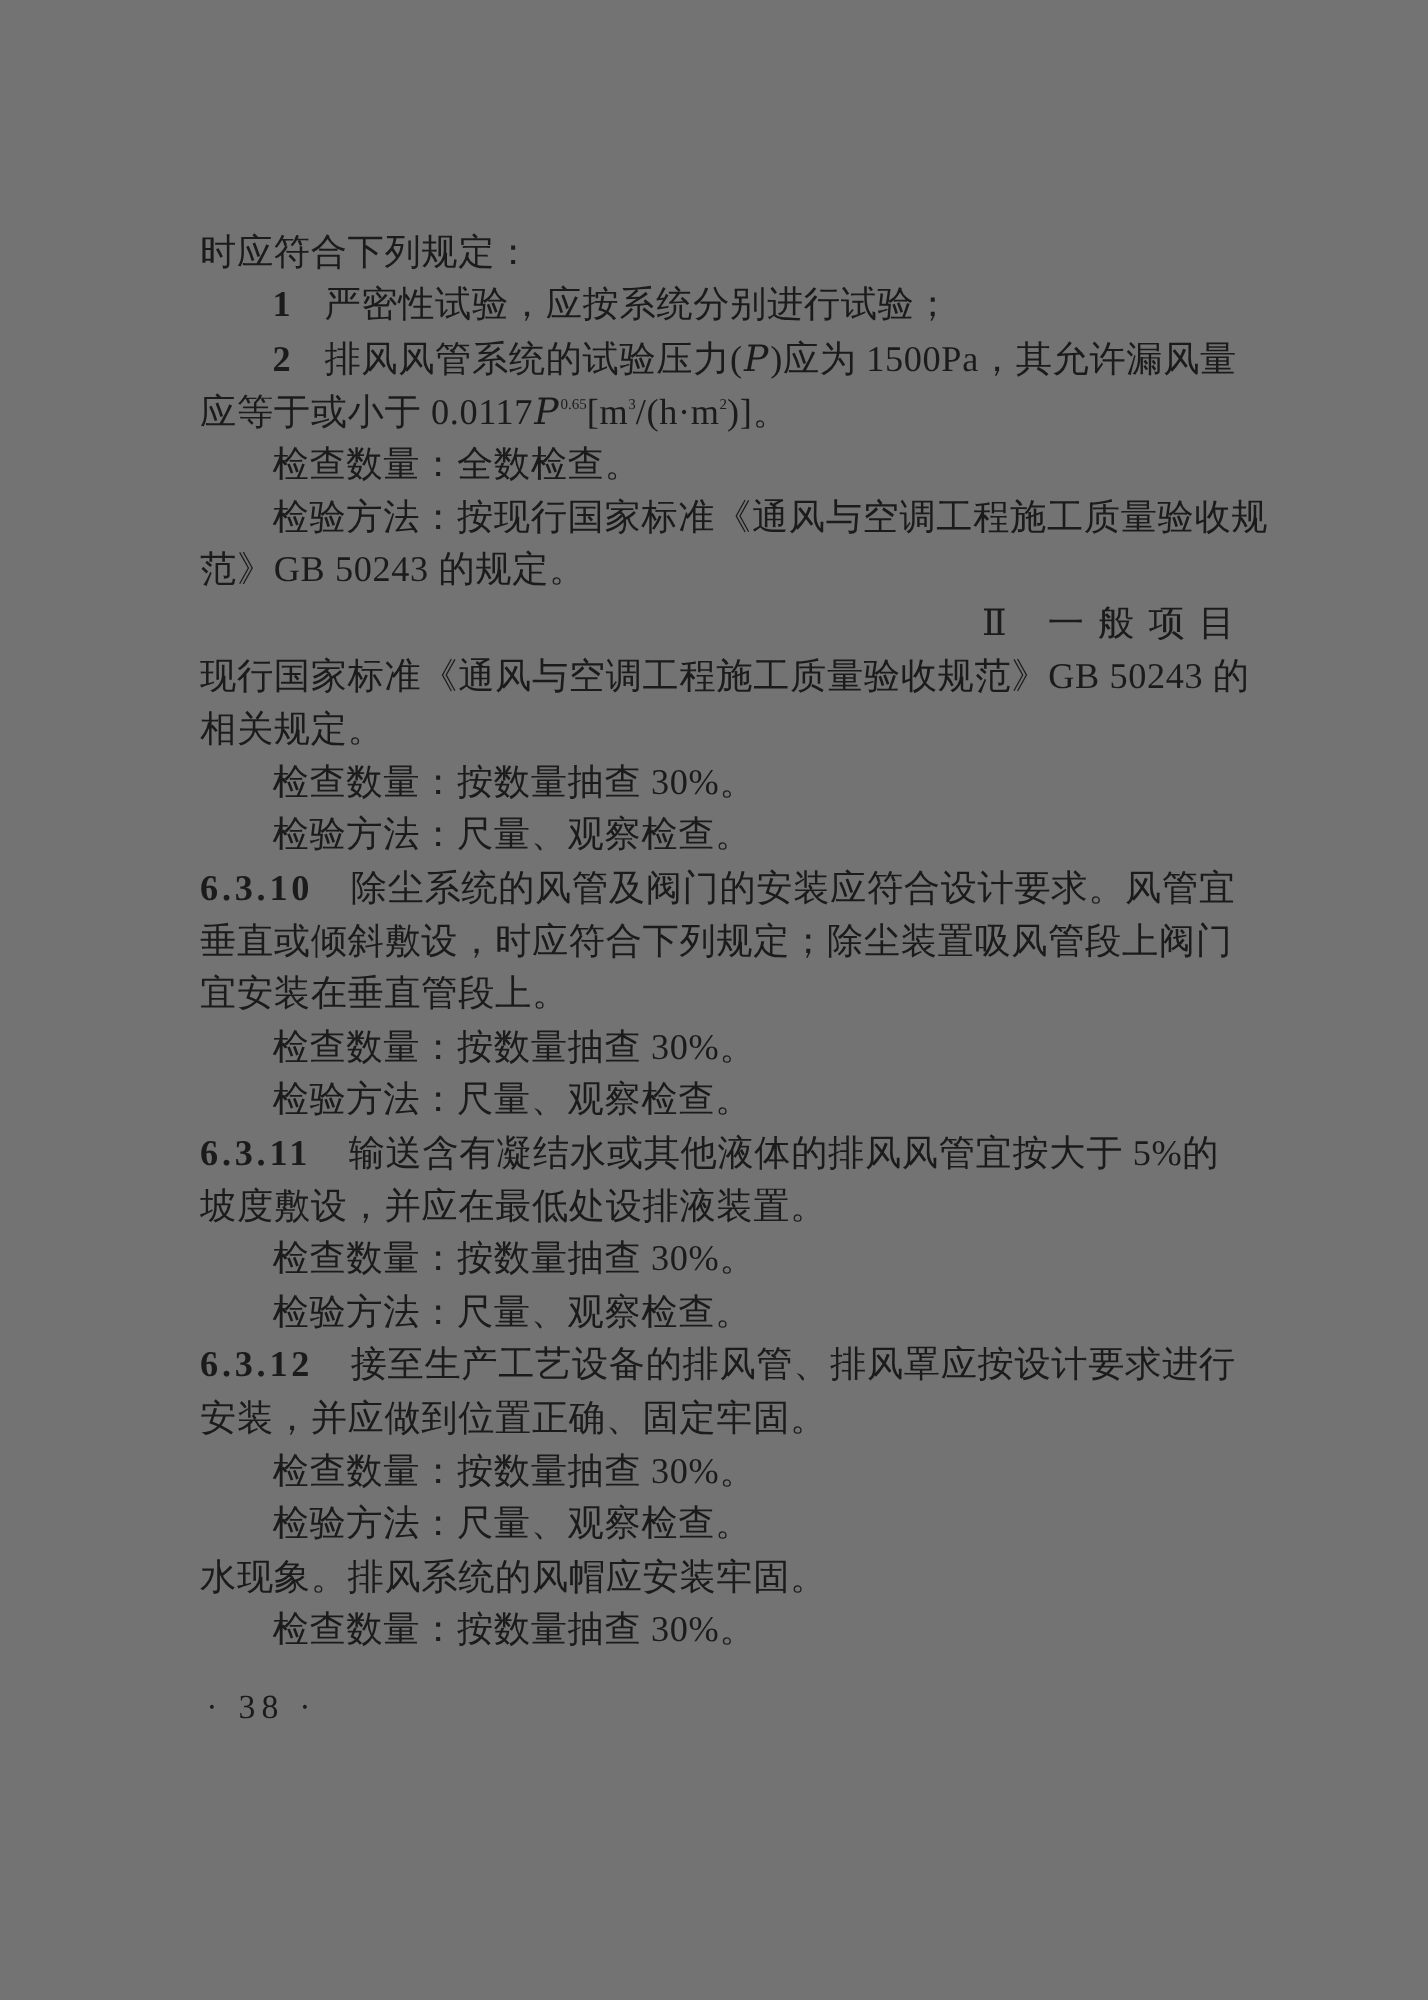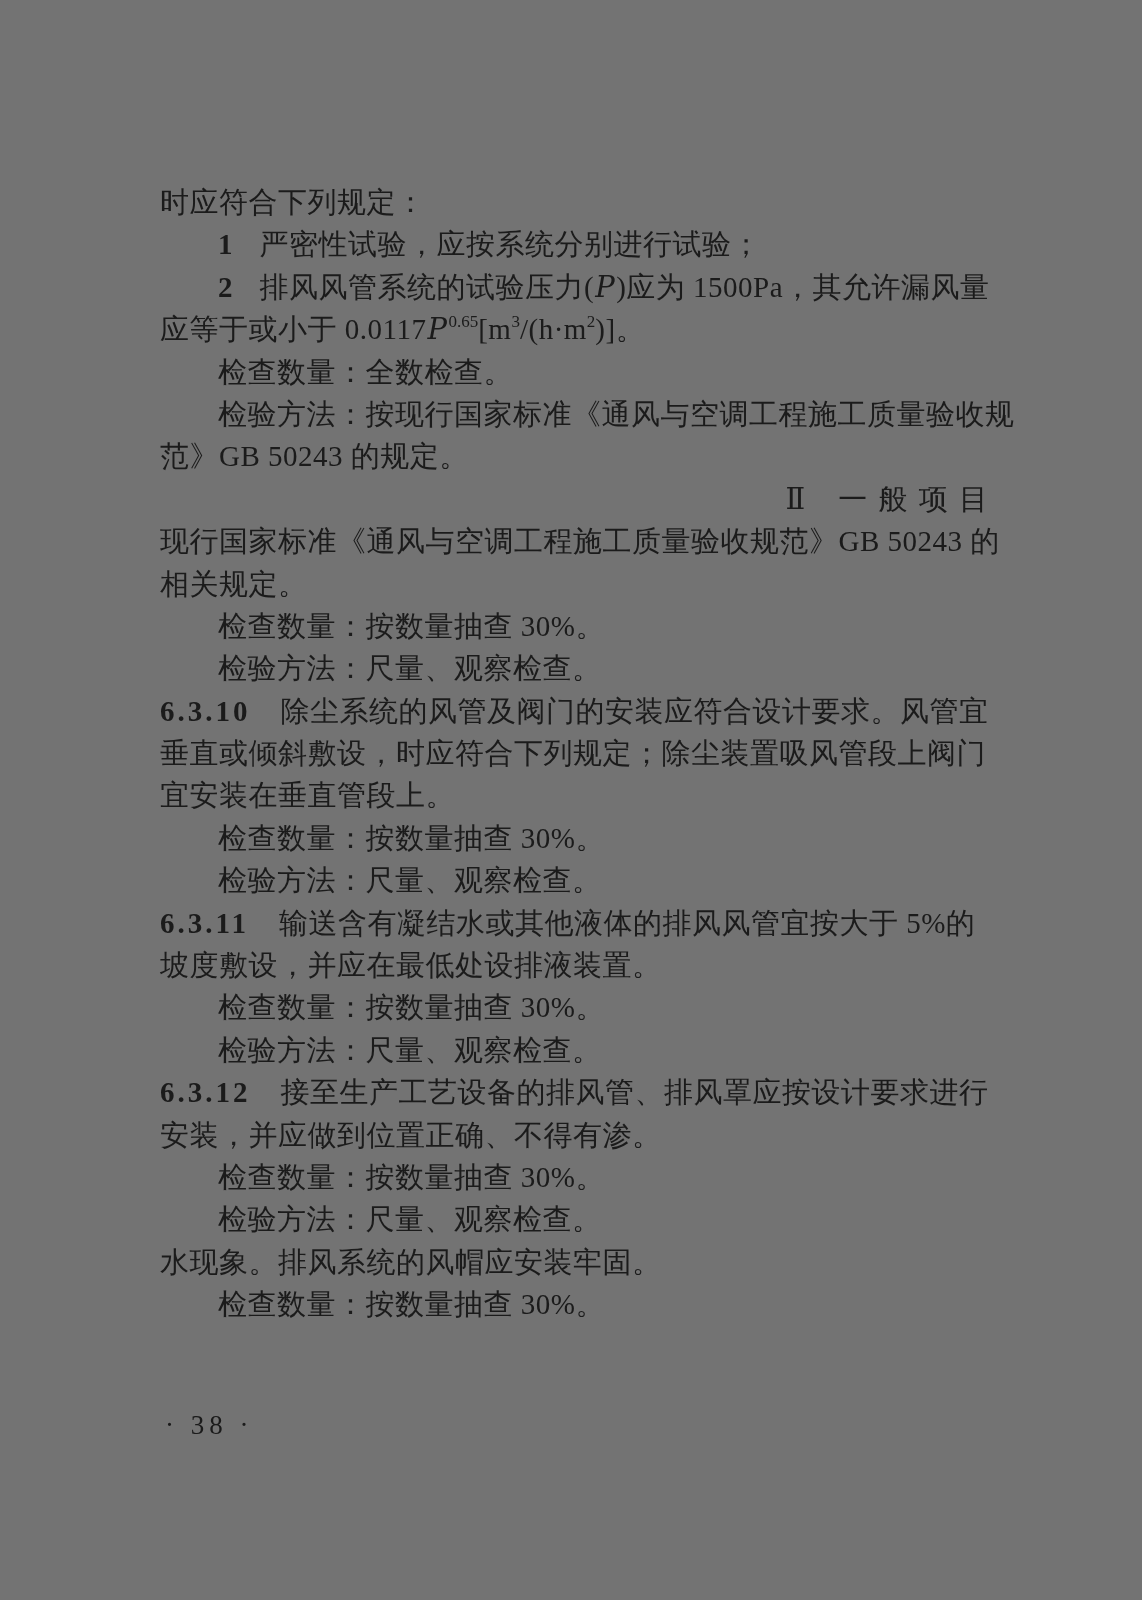--- a/index.html
+++ b/index.html
@@ -29,30 +29,30 @@
   .line.heading { text-align: right; padding-left: 0; letter-spacing: 2px; }
   .num { font-weight: 700; }
   .clause .num { letter-spacing: 3px; margin-right: 30px; }
   .li .num { letter-spacing: 0; margin-right: 27px; }
   .line-text i.var {
     font-style: italic;
     font-family: "DejaVu Serif", serif;
     padding: 0 1px;
   }
   .line-text sup {
-    font-size: 17px;
+    font-size: 12px;
     line-height: 0;
     position: relative;
     top: -2px;
     letter-spacing: 0;
   }
   .page-number {
     position: absolute;
     left: 165px;
-    top: 1406px;
+    top: 1346px;
     height: 38px;
     line-height: 38px;
     font-size: 27px;
     letter-spacing: 5px;
     color: #1b1b1b;
     text-align: right;
   }
 </style>
 </head>
 <body>
@@ -74,20 +74,20 @@
       <div class="line clause"><span class="num">6.3.10</span><span class="line-text"><span>除尘系统的风管及阀门的安装应符合设计要求。风管宜</span></span></div>
       <div class="line plain"><span class="line-text"><span>垂直或倾斜敷设，时应符合下列规定；除尘装置吸风管段上阀门</span></span></div>
       <div class="line plain"><span class="line-text"><span>宜安装在垂直管段上。</span></span></div>
       <div class="line indent"><span class="line-text"><span>检查数量：按数量抽查 30%。</span></span></div>
       <div class="line indent"><span class="line-text"><span>检验方法：尺量、观察检查。</span></span></div>
       <div class="line clause"><span class="num">6.3.11</span><span class="line-text"><span>输送含有凝结水或其他液体的排风风管宜按大于 5%的</span></span></div>
       <div class="line plain"><span class="line-text"><span>坡度敷设，并应在最低处设排液装置。</span></span></div>
       <div class="line indent"><span class="line-text"><span>检查数量：按数量抽查 30%。</span></span></div>
       <div class="line indent"><span class="line-text"><span>检验方法：尺量、观察检查。</span></span></div>
       <div class="line clause"><span class="num">6.3.12</span><span class="line-text"><span>接至生产工艺设备的排风管、排风罩应按设计要求进行</span></span></div>
-      <div class="line plain"><span class="line-text"><span>安装，并应做到位置正确、不得有渗。</span></span></div>
+      <div class="line plain"><span class="line-text"><span>安装，并应做到位置正确、固定牢固。</span></span></div>
       <div class="line indent"><span class="line-text"><span>检查数量：按数量抽查 30%。</span></span></div>
       <div class="line indent"><span class="line-text"><span>检验方法：尺量、观察检查。</span></span></div>
       <div class="line plain"><span class="line-text"><span>水现象。排风系统的风帽应安装牢固。</span></span></div>
       <div class="line indent"><span class="line-text"><span>检查数量：按数量抽查 30%。</span></span></div>
     </main>
   <div class="page-number">· 38 ·</div>
 </div>
 
 </body></html>

